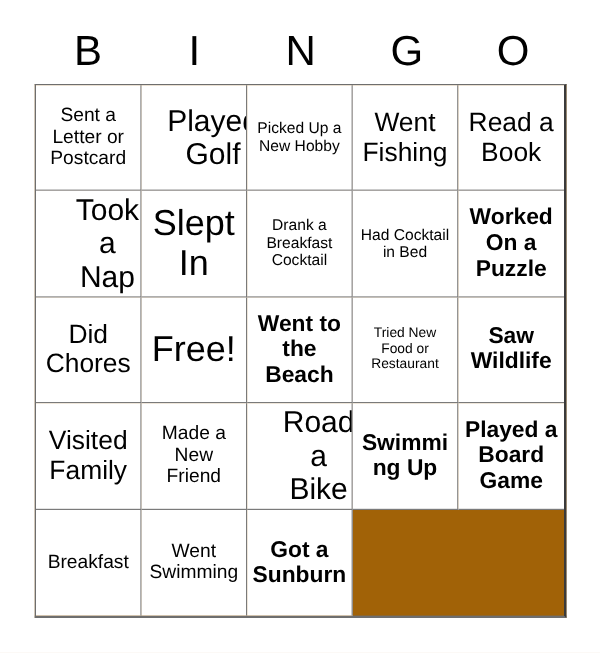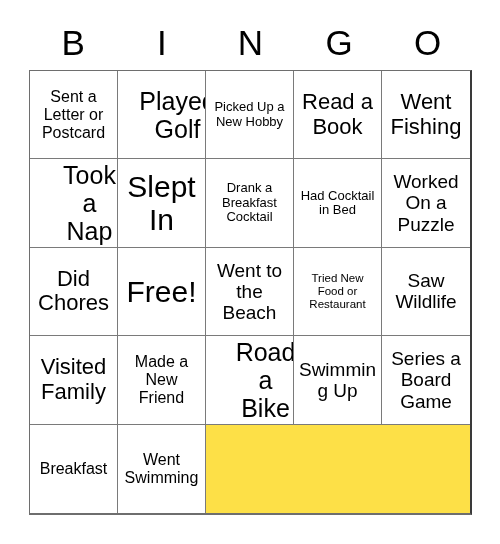--- a/index.html
+++ b/index.html
@@ -51,21 +51,21 @@
     width: 443px;
     height: 445px;
     box-sizing: border-box;
     border-top: 1px solid #6e6e6e;
     border-left: 1px solid #6e6e6e;
     border-right: 2px solid #3a3a3a;
     border-bottom: 2px solid #6e6e6e;
     display: grid;
     grid-template-columns: repeat(5, 1fr);
     grid-template-rows: repeat(5, 1fr);
-    background: #fde047;
+    background: #a16207;
   }
 
   .bingo-cell {
     box-sizing: border-box;
     border-right: 1px solid #7a7a7a;
     border-bottom: 1px solid #7a7a7a;
     display: flex;
     align-items: center;
     justify-content: center;
     text-align: center;
@@ -86,21 +86,21 @@
     line-height: 1.12;
     font-weight: 400;
     color: #000000;
     word-wrap: break-word;
   }
 
   
   .fs-xxl .cell-text { font-size: 30px; }
   .fs-xl  .cell-text { font-size: 25px; margin-left: 32px; }
   .fs-lg  .cell-text { font-size: 22px; }
-  .fs-md  .cell-text { font-size: 19px; }
+  .fs-md  .cell-text { font-size: 19px; font-weight: bold; }
   .fs-sm  .cell-text { font-size: 16px; }
   .fs-xs  .cell-text { font-size: 13px; }
   .fs-xxs .cell-text { font-size: 11.5px; }
 </style>
 </head>
 <body>
 
 <div id="card">
 
   <div id="header-row">
@@ -115,24 +115,24 @@
       <div class="bingo-cell fs-sm">
         <span class="cell-text">Sent a Letter or Postcard</span>
       </div>
       <div class="bingo-cell fs-xl">
         <span class="cell-text">Played Golf</span>
       </div>
       <div class="bingo-cell fs-xs">
         <span class="cell-text">Picked Up a New Hobby</span>
       </div>
       <div class="bingo-cell fs-lg">
-        <span class="cell-text">Read a Book</span>
+        <span class="cell-text">Went Fishing</span>
       </div>
       <div class="bingo-cell fs-lg">
-        <span class="cell-text">Went Fishing</span>
+        <span class="cell-text">Read a Book</span>
       </div>
       <div class="bingo-cell fs-xl">
         <span class="cell-text">Took a Nap</span>
       </div>
       <div class="bingo-cell fs-xxl">
         <span class="cell-text">Slept In</span>
       </div>
       <div class="bingo-cell fs-xs">
         <span class="cell-text">Drank a Breakfast Cocktail</span>
       </div>
@@ -163,23 +163,26 @@
       <div class="bingo-cell fs-sm">
         <span class="cell-text">Made a New Friend</span>
       </div>
       <div class="bingo-cell fs-xl">
         <span class="cell-text">Road a Bike</span>
       </div>
       <div class="bingo-cell fs-md">
         <span class="cell-text">Swimming Up</span>
       </div>
       <div class="bingo-cell fs-md">
-        <span class="cell-text">Series a Board Game</span>
+        <span class="cell-text">Played a Board Game</span>
       </div>
       <div class="bingo-cell fs-sm">
         <span class="cell-text">Breakfast</span>
       </div>
       <div class="bingo-cell fs-sm">
         <span class="cell-text">Went Swimming</span>
       </div>
+      <div class="bingo-cell fs-md">
+        <span class="cell-text">Got a Sunburn</span>
+      </div>
     </div>
 
 </div>
 
 </body></html>

